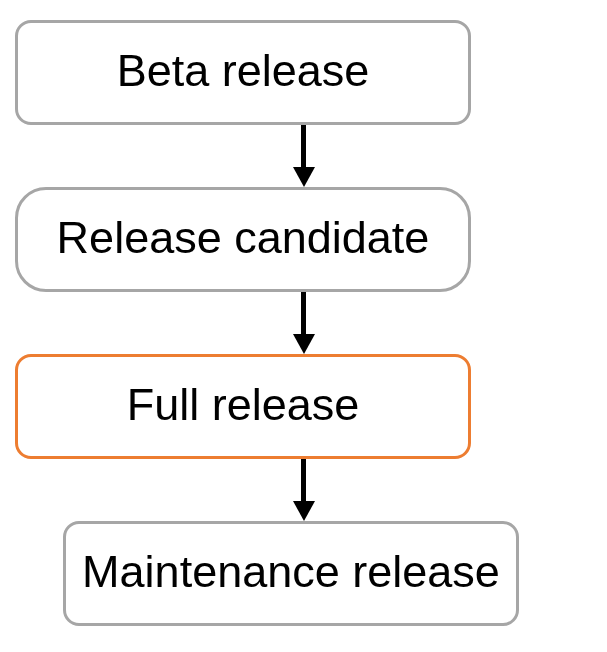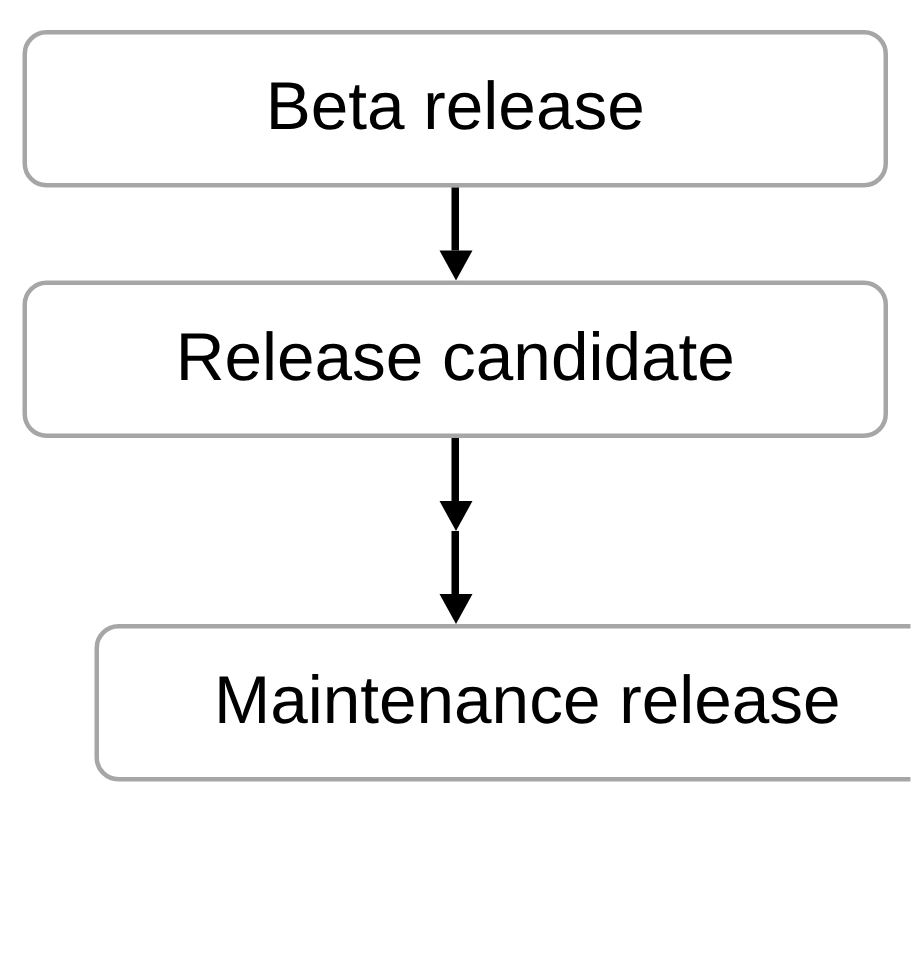--- a/index.html
+++ b/index.html
@@ -18,21 +18,21 @@
     width: 607px;
     height: 652px;
     padding: 20px 15px 0 15px;
     display: flex;
     flex-direction: column;
     align-items: stretch;
   }
   .node {
     box-sizing: border-box;
     height: 105px;
-    width: 577px;
+    width: 456px;
     background: #ffffff;
     border: 3px solid #a6a6a6;
     border-radius: 16px;
     display: flex;
     align-items: center;
     justify-content: center;
     flex: 0 0 auto;
   }
   .node-label {
     font-size: 45px;
@@ -71,29 +71,32 @@
 
   <div class="node" style="border-color: rgb(166, 166, 166);">
     <span class="node-label">Beta release</span>
   </div>
 
   <div class="arrow">
     <div class="arrow-shaft"></div>
     <div class="arrow-head"></div>
   </div>
 
-  <div class="node" style="border-color: rgb(166, 166, 166);">
+  <div class="node" style="border-color: rgb(166, 166, 166); border-radius: 31px;">
     <span class="node-label">Release candidate</span>
   </div>
 
   <div class="arrow">
     <div class="arrow-shaft"></div>
     <div class="arrow-head"></div>
   </div>
 
+  <div class="node" style="border-color: rgb(237, 125, 49);">
+    <span class="node-label">Full release</span>
+  </div>
 
   <div class="arrow">
     <div class="arrow-shaft"></div>
     <div class="arrow-head"></div>
   </div>
 
   <div class="node" style="border-color: rgb(166, 166, 166); margin-left: 48px;">
     <span class="node-label">Maintenance release</span>
   </div>
 

